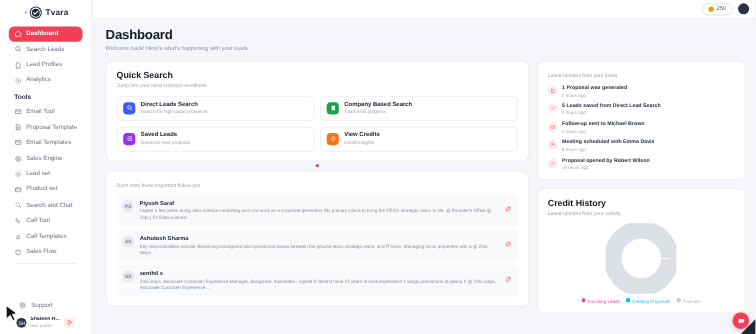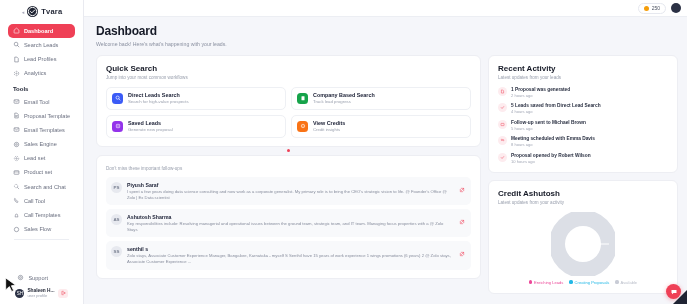--- a/index.html
+++ b/index.html
@@ -457,21 +457,20 @@
                 </span>
               </div>
             </div>
           </section>
 
         </div>
 
         <div class="col-right">
 
           <section class="card">
-            <div class="card-title">Recent Activity</div>
             <div class="card-sub">Latest updates from your leads</div>
             <div class="act-list">
 
               <div class="act-item">
                 <span class="act-ico">
                   <svg viewBox="0 0 16 16" fill="none">
                       <path d="M4.5 3h4l3 3v7h-7V3z" stroke="#ef4056" stroke-width="1.5" stroke-linejoin="round"></path>
                     </svg>
                 </span>
                 <span>
@@ -526,21 +525,21 @@
                 <span>
                   <span class="act-text" style="display: block;">Proposal opened by Robert Wilson</span>
                   <span class="act-time" style="display: block;">10 hours ago</span>
                 </span>
               </div>
 
             </div>
           </section>
 
           <section class="card" style="margin-top:7px;">
-            <div class="card-title">Credit Ashutosh</div>
+            <div class="card-title">Credit History</div>
             <div class="card-sub">Latest updates from your activity</div>
 
             <div class="donut-wrap">
               <svg width="64" height="64" viewBox="0 0 64 64">
                 <circle cx="32" cy="32" r="26" fill="none" stroke="#dcdfe6" stroke-width="16"></circle>
                 <circle cx="32" cy="32" r="26" fill="none" stroke="#ec4899" stroke-width="16" stroke-dasharray="0 163" transform="rotate(-90 32 32)"></circle>
                 <circle cx="32" cy="32" r="26" fill="none" stroke="#22b8e6" stroke-width="16" stroke-dasharray="0 163" transform="rotate(-90 32 32)"></circle>
                 <path d="M32 32 L58 32" stroke="#ffffff" stroke-width="1"></path>
               </svg>
             </div>

